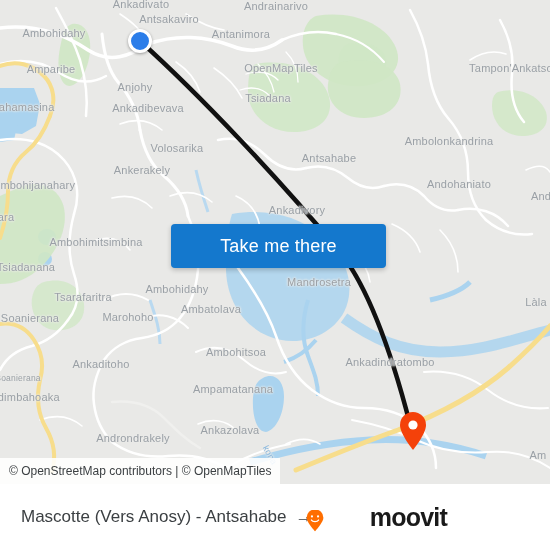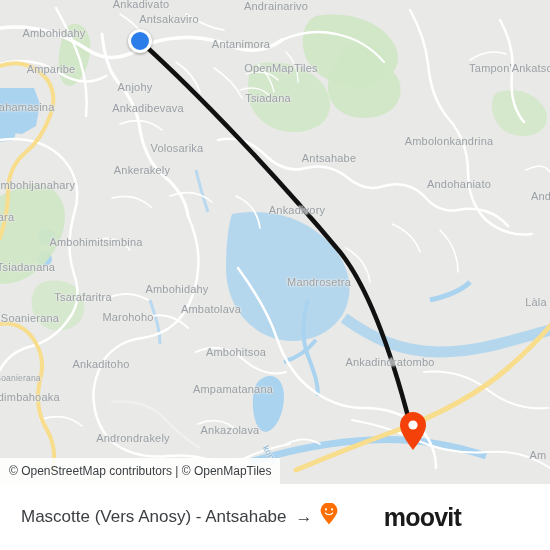--- a/index.html
+++ b/index.html
@@ -97,22 +97,22 @@
     color: #3c4043;
     white-space: nowrap;
   }
   .route-arrow {
     margin: 0 9px;
     font-size: 17px;
     color: #3c4043;
   }
   .brand {
     position: absolute;
-    right: 18px;
-    display: flex; align-items: flex-start; gap: 43px;
+    right: 32px;
+    display: flex; align-items: flex-end; gap: 43px;
   }
   .brand-mark { width: 22px; height: 22px; margin-right: 1px; }
   .brand-text {
     font-size: 25px;
     font-weight: bold;
     color: #1a1a1a;
     letter-spacing: -0.8px;
     font-family: "Liberation Sans", sans-serif;
   }
 </style>
@@ -235,21 +235,21 @@
       </g>
 
       <path d="M140,41 C200,95 280,180 340,252 C372,292 396,370 410,424" stroke="#111111" stroke-width="4.5" fill="none" stroke-linecap="round"></path>
     </svg>
 
     <div id="map-labels">
         <div class="maplabel" style="left: 141px; top: 4px;">Ankadivato</div>
         <div class="maplabel" style="left: 276px; top: 6px;">Andrainarivo</div>
         <div class="maplabel" style="left: 169px; top: 19px;">Antsakaviro</div>
         <div class="maplabel" style="left: 54px; top: 33px;">Ambohidahy</div>
-        <div class="maplabel" style="left: 241px; top: 44px; text-align: right;">Antanimora</div>
+        <div class="maplabel" style="left: 241px; top: 34px; text-align: right;">Antanimora</div>
         <div class="maplabel" style="left: 51px; top: 69px;">Amparibe</div>
         <div class="maplabel" style="left: 281px; top: 68px;">OpenMapTiles</div>
         <div class="maplabel" style="left: 511px; top: 68px;">Tampon'Ankatso</div>
         <div class="maplabel" style="left: 135px; top: 87px;">Anjohy</div>
         <div class="maplabel" style="left: 268px; top: 98px;">Tsiadana</div>
         <div class="maplabel" style="left: 148px; top: 108px;">Ankadibevava</div>
         <div class="maplabel" style="left: 22px; top: 107px;">Mahamasina</div>
         <div class="maplabel" style="left: 449px; top: 141px;">Ambolonkandrina</div>
         <div class="maplabel" style="left: 177px; top: 148px;">Volosarika</div>
         <div class="maplabel" style="left: 329px; top: 158px;">Antsahabe</div>
@@ -282,20 +282,21 @@
 
     <div class="origin-dot" style="left:128px; top:29px;"></div>
 
     <div class="dest-pin" style="left:398px; top:411px;">
       <svg viewBox="0 0 30 40" width="30" height="40">
         <path d="M15,39 C15,39 28,23 28,14 A13,13 0 1 0 2,14 C2,23 15,39 15,39 Z" fill="#f4410a"></path>
         <circle cx="15" cy="14" r="4.6" fill="#ffffff"></circle>
       </svg>
     </div>
 
+    <button class="cta">Take me there</button>
 
     <div class="attrib">© OpenStreetMap contributors | © OpenMapTiles</div>
   </div>
 
   <div class="footer">
     <div class="route-line">
       <span>Mascotte (Vers Anosy) - Antsahabe</span>
       <span class="route-arrow">→</span>
     </div>
     <div class="brand">

